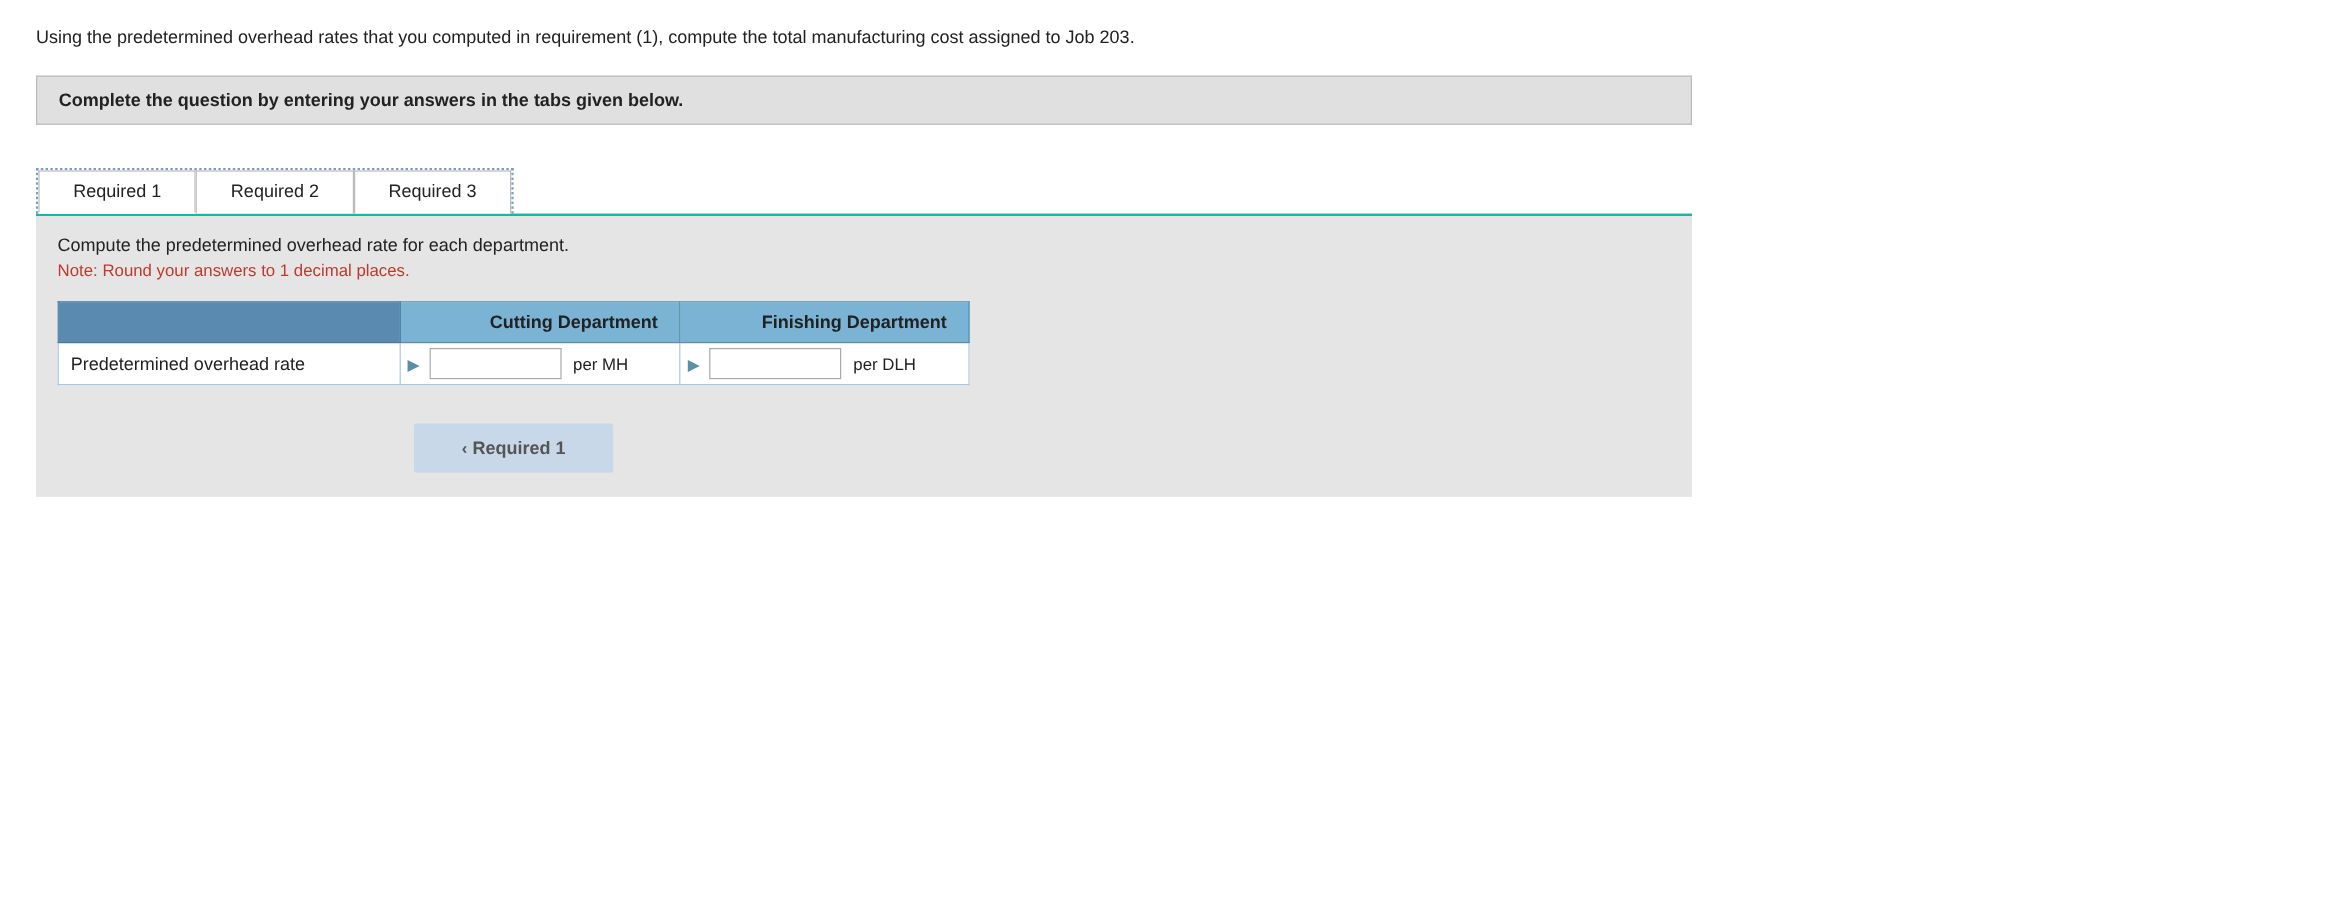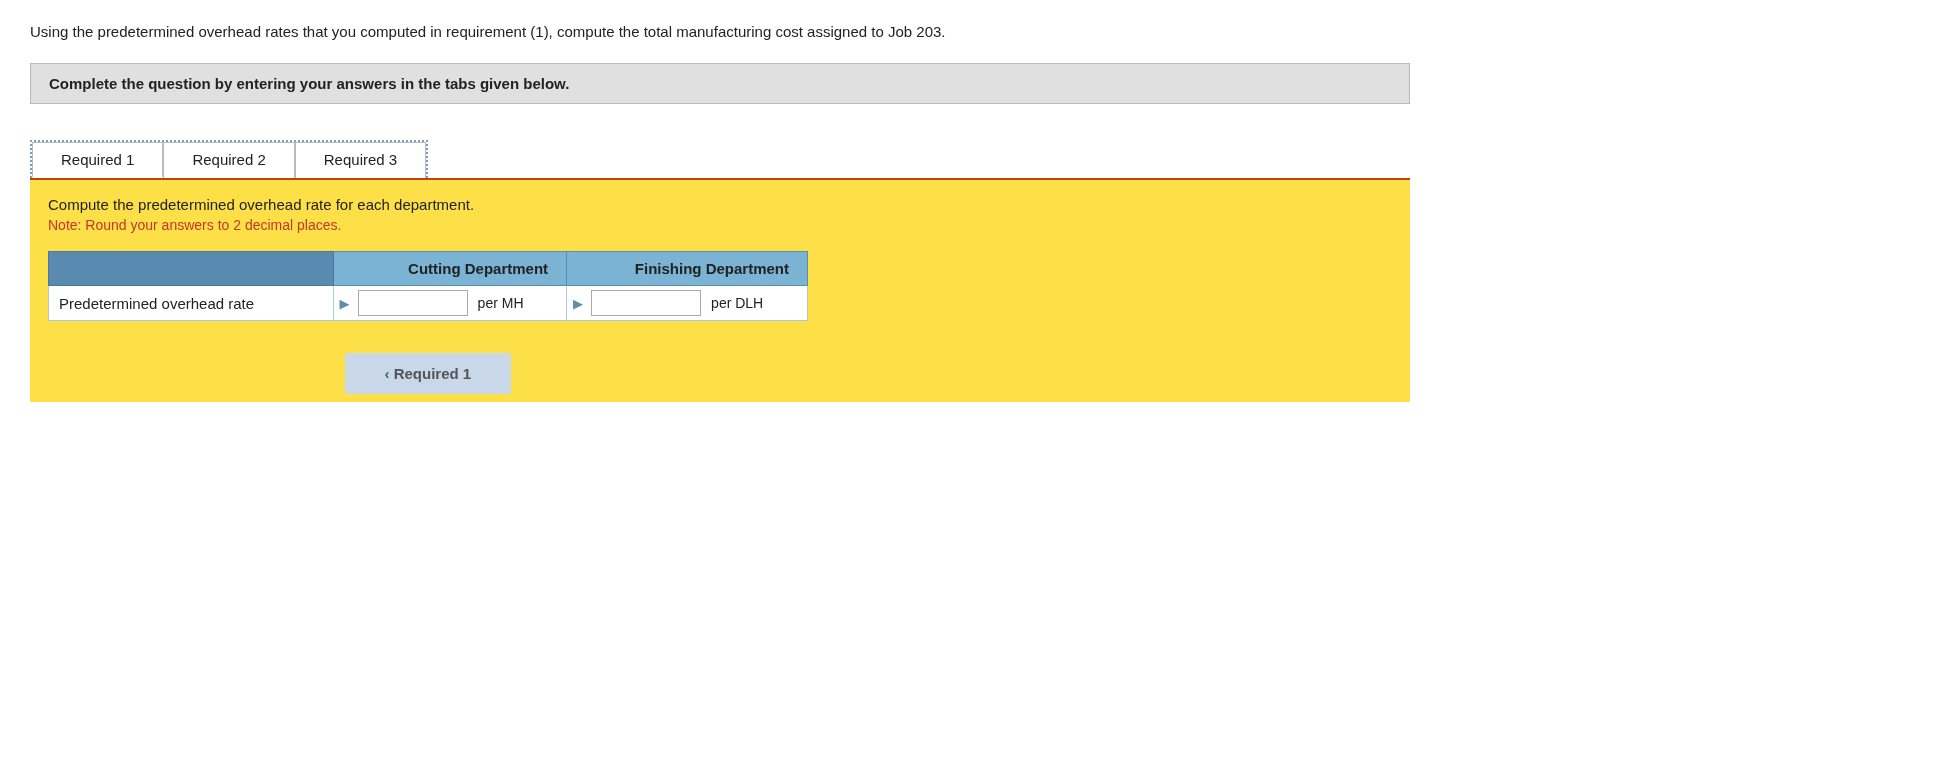--- a/index.html
+++ b/index.html
@@ -43,23 +43,23 @@
       border-bottom: none;
     }
     .tab.active {
       background: #fff;
       border-bottom: 2px solid #fff;
     }
     .tab:not(:first-child) {
       border-left: 1px solid #bbb;
     }
     .tab-content-area {
-      border-top: 2px solid #c2410c;
-      background: #fde047;
-      padding: 16px 18px 8px 18px;
+      border-top: 2px solid #14b8a6;
+      background: #e5e5e5;
+      padding: 16px 18px 20px 18px;
       max-width: 1380px;
       margin-top: 0;
     }
     .tab-instruction {
       font-size: 15px;
       color: #222;
       margin-bottom: 4px;
     }
     .tab-note {
       font-size: 14px;
@@ -171,21 +171,21 @@
     <div class="tab">
       <span>Required 2</span>
     </div>
     <div class="tab">
       <span>Required 3</span>
     </div>
   </div>
 
   <div class="tab-content-area">
     <p class="tab-instruction">Compute the predetermined overhead rate for each department.</p>
-    <p class="tab-note">Note: Round your answers to 2 decimal places.</p>
+    <p class="tab-note">Note: Round your answers to 1 decimal places.</p>
 
     <table class="overhead-table">
       <thead>
         <tr>
           <th class="empty-header"></th>
           <th>Cutting Department</th>
           <th>Finishing Department</th>
         </tr>
       </thead>
       <tbody>

